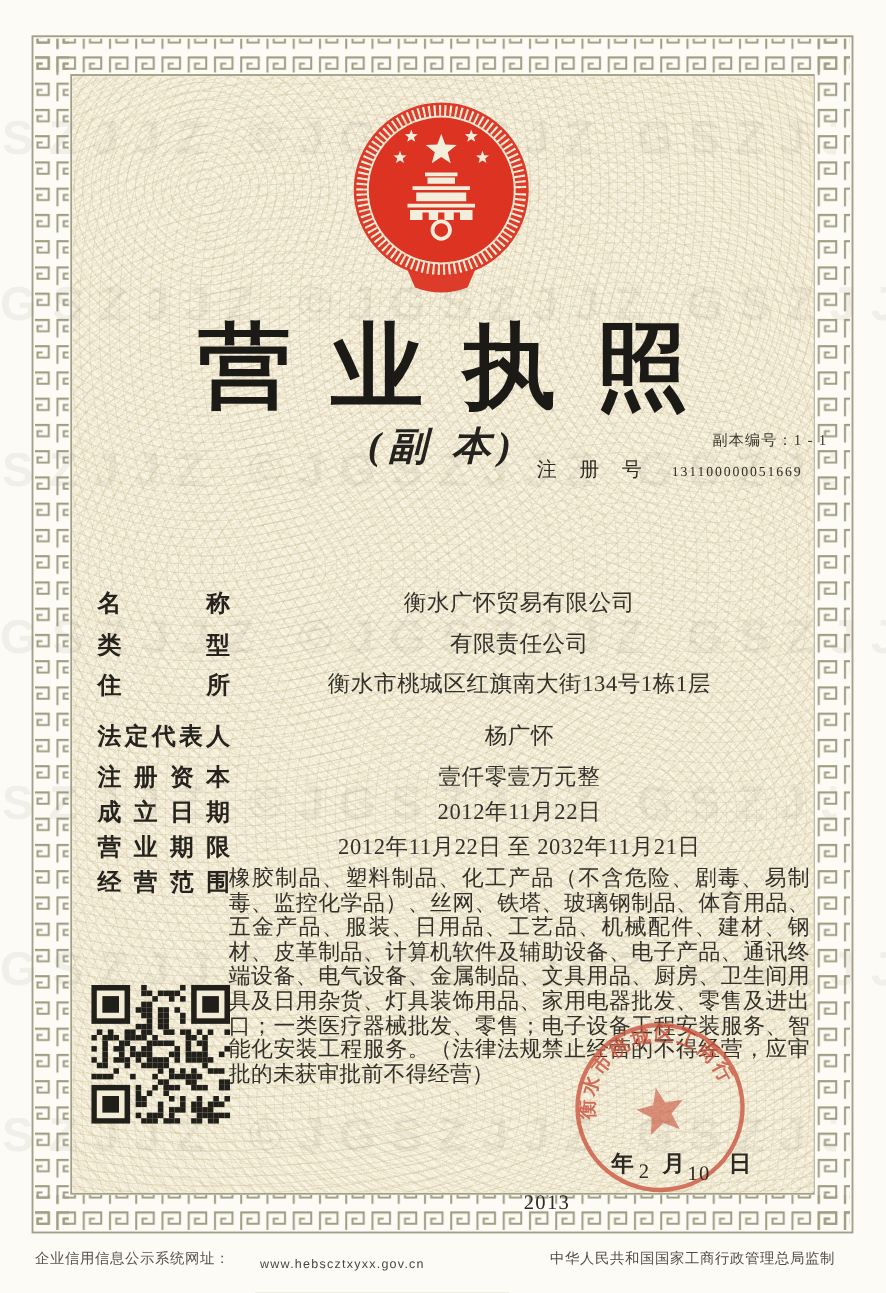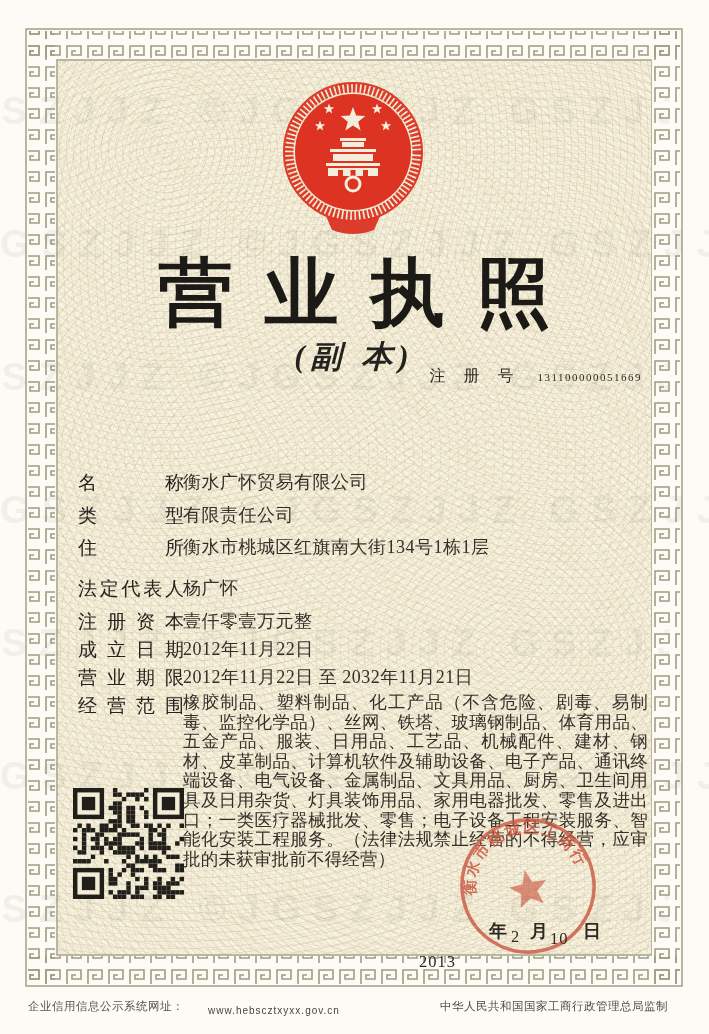--- a/index.html
+++ b/index.html
@@ -24,23 +24,23 @@
          font-size:74px;font-weight:900;letter-spacing:32px;padding-left:32px;box-sizing:border-box;
          color:#1c1a16;}
   .subtitle{position:absolute;left:0;top:336px;width:709px;text-align:center;
             font-size:31px;font-weight:bold;letter-spacing:6px;color:#24221e;font-style:italic;}
   .copy-number{position:absolute;left:420px;top:344px;width:242px;text-align:right;
                font-size:12px;letter-spacing:1px;color:#3a372f;}
   .regline{position:absolute;left:380px;top:366px;width:262px;text-align:right;font-size:16px;color:#2f2c26;}
   .regline .reglabel{letter-spacing:18px;font-weight:500;}
   .regline .regnum{letter-spacing:1.5px;margin-left:6px;font-size:11px;}
   .row{position:absolute;left:0;width:709px;}
-  .flabel{position:absolute;left:78px;width:106px;font-size:19px;font-weight:400;color:#26231e;
+  .flabel{position:absolute;left:78px;width:106px;font-size:19px;font-weight:700;color:#26231e;
           text-align:justify;text-align-last:justify;letter-spacing:0;}
-  .fvalue{position:absolute;left:183px;width:465px;font-size:18px;letter-spacing:.5px;color:#33302a;}
+  .fvalue{position:absolute;left:183px;width:465px;font-size:18px;letter-spacing:.5px;color:#33302a;text-align:center;}
   .fvalue.scope{font-size:17.5px;line-height:19.6px;text-align:justify;letter-spacing:.2px;}
   .registry-label{position:absolute;left:330px;top:862px;font-size:19.5px;font-weight:600;
                   letter-spacing:15px;color:#26231e;}
   .dateline span{position:absolute;color:#2c2922;}
   .d-num{font-size:16.5px;letter-spacing:1px;}
   .d-unit{font-size:18px;font-weight:600;}
   .footer-left{position:absolute;left:28px;top:999px;font-size:11.5px;color:#56524a;letter-spacing:.5px;}
   .footer-left .url{display:inline-block;transform:translateY(4px);
       font-family:Liberation Sans, sans-serif;font-size:10px;letter-spacing:1px;color:#49453d;margin-left:24px;}
   .footer-right{position:absolute;left:440px;top:999px;font-size:11.5px;letter-spacing:.5px;color:#514d44;}
@@ -100,20 +100,21 @@
         <rect x="72.5" y="90" width="5" height="6"></rect>
         <rect x="85" y="90" width="5" height="6"></rect>
       </g>
       <circle cx="75" cy="104" r="7" fill="none" stroke="#f3eedb" stroke-width="3"></circle>
       <path d="M48,136 Q75,147 102,136 L96,150 Q75,158 54,150 Z" fill="#dc3322" opacity=".95"></path>
     </g>
   </svg>
 
   <div class="title">营业执照</div>
   <div class="subtitle">(副 本)</div>
+  <div class="copy-number">副本编号：1 - 1</div>
   <div class="regline">
     <span class="reglabel">注册号</span><span class="regnum">131100000051669</span>
   </div>
 
   <div class="row" style="top:470px">
     <div class="flabel">名称</div>
     <div class="fvalue">衡水广怀贸易有限公司</div>
   </div>
   <div class="row" style="top:503px">
     <div class="flabel">类型</div>

